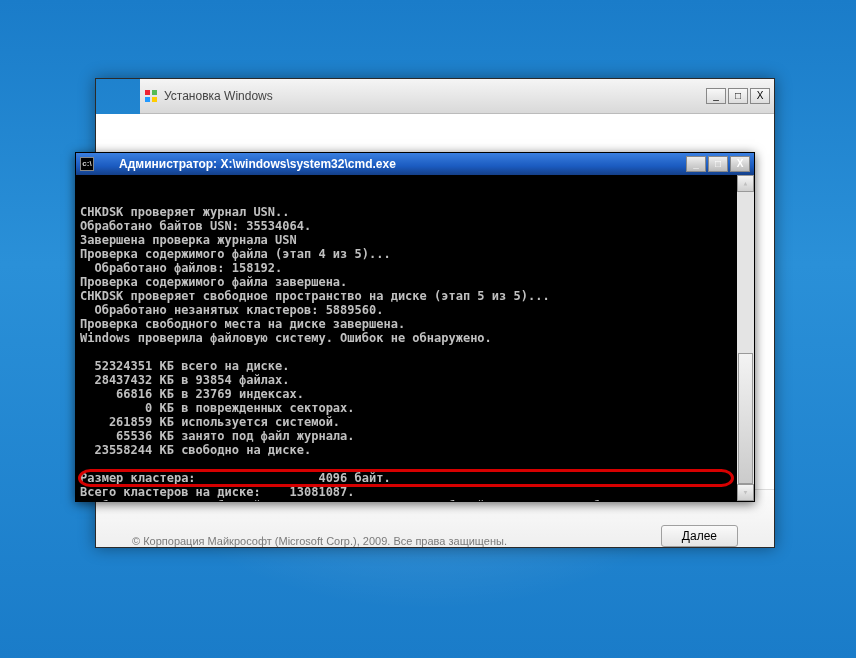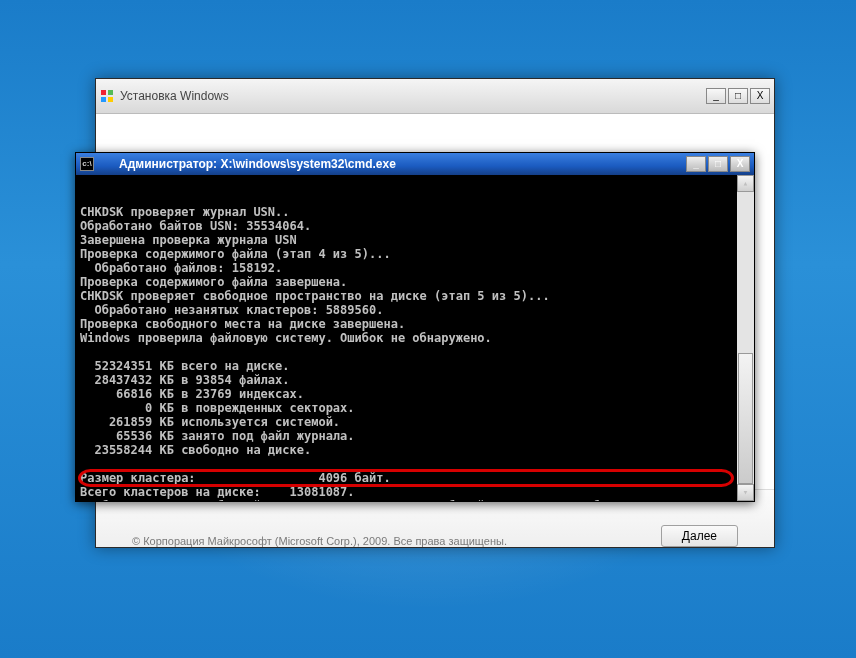--- a/index.html
+++ b/index.html
@@ -27,20 +27,21 @@
     box-shadow: 0 0 15px rgba(0,0,0,0.4);
     display: flex; flex-direction: column;
   }
   .titlebar {
     height: 24px;
     background: linear-gradient(180deg, #f5f5f5, #d9d9d9);
     border-bottom: 1px solid #bbb;
     display: flex; align-items: center;
     padding: 17px 4px;
     font-size: 12px;
+    margin-left: 44px;
   }
   .titlebar .flag-icon {
     width: 14px; height: 14px; margin-right: 6px;
     display: inline-block;
   }
   .titlebar .flag-icon svg { width: 14px; height: 14px; }
   .titlebar .title-text { flex: 1; color: #444; }
   .win-btns { display: flex; }
   .win-btn {
     width: 20px; height: 16px;

